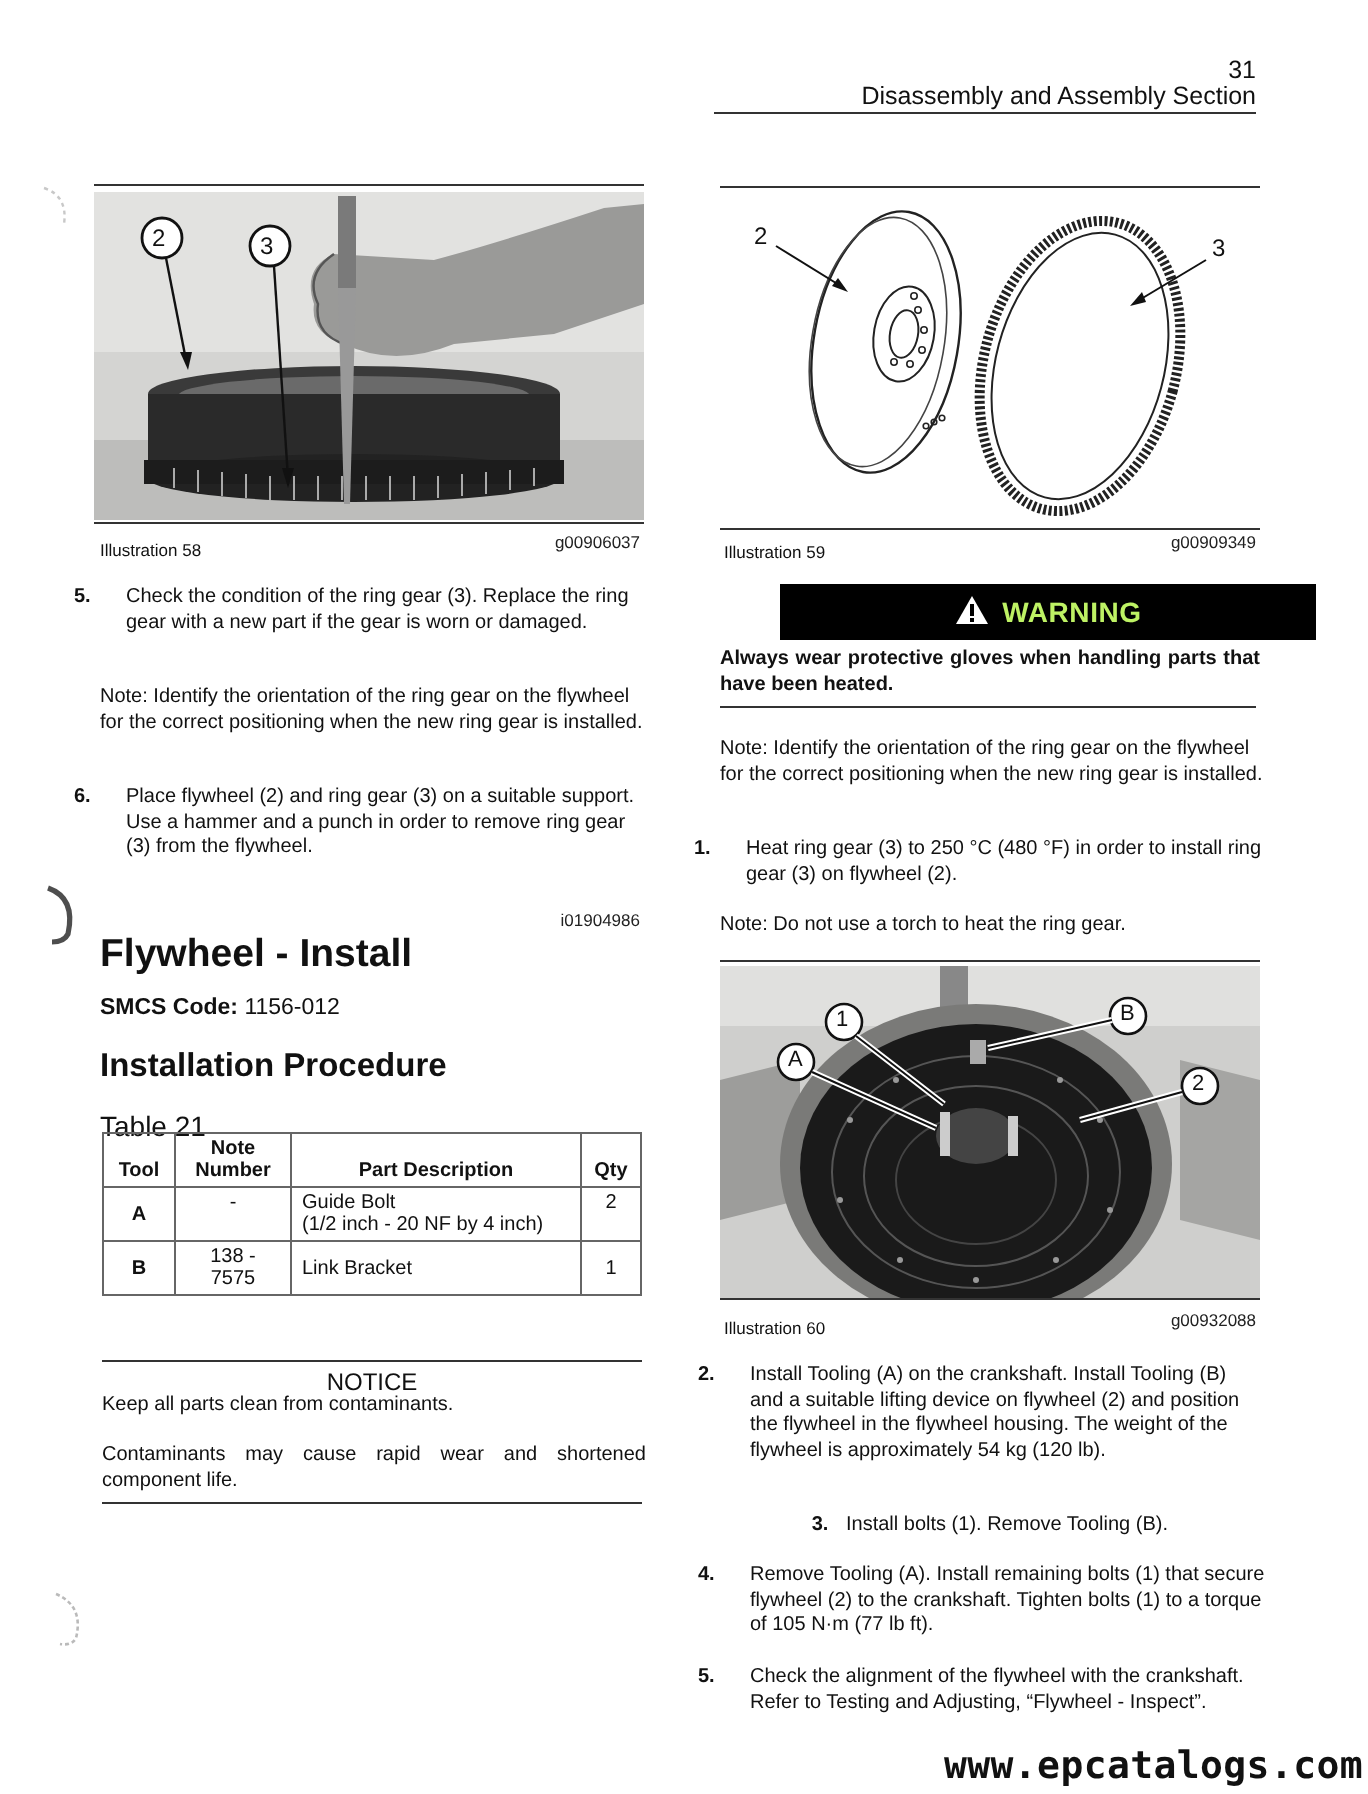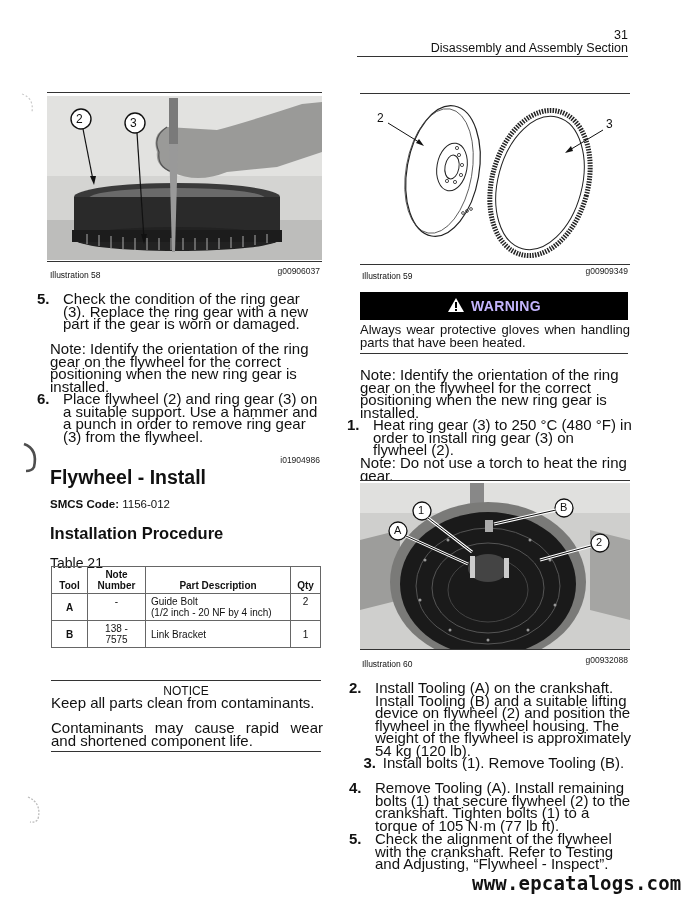--- a/index.html
+++ b/index.html
@@ -15,28 +15,28 @@
 
     
     .fig { background: #fff; }
     .fig-top-rule, .fig-bottom-rule { position: absolute; left: 0; right: 0; height: 1px; background: #333; }
     .fig-top-rule { top: 0; }
     .fig-bottom-rule { bottom: 0; }
 
     .caption { font-size: 8.5px; }
     .caption-code { font-size: 8.5px; text-align: right; color: #222; }
 
-    .body-text { font-size: 15px; line-height: 12.6px; }
+    .body-text { font-size: 10px; line-height: 12.6px; }
     .step-num { font-weight: bold; display: inline-block; width: 13px; }
     .step { padding-left: 13px; text-indent: -13px; }
     .note-label { font-weight: normal; }
 
-    .warn-box { background: #000; color: #c4b5fd; font-weight: bold; font-size: 14px; letter-spacing: 0.3px;
-      display: flex; align-items: center; justify-content: center; gap: 6px; }
-    .warn-text { font-weight: normal; font-size: 13px; line-height: 12.6px; text-align: justify; text-align-last: left; }
+    .warn-box { background: #000; color: #bef264; font-weight: bold; font-size: 14px; letter-spacing: 0.3px;
+      display: flex; align-items: center; justify-content: center; gap: 6px; margin-left: 30px; }
+    .warn-text { font-weight: bold; font-size: 10px; line-height: 12.6px; text-align: justify; text-align-last: left; }
     .rule { height: 1px; background: #333; }
 
     h1.title { font-size: 19.5px; font-weight: bold; }
     h2.sub { font-size: 16.5px; font-weight: bold; }
     .smcs { font-size: 11.5px; }
 
     table.tools { border-collapse: collapse; font-size: 10px; }
     table.tools td, table.tools th { border: 1px solid #666; padding: 2px 5px; }
     table.tools th { font-weight: bold; }
 

